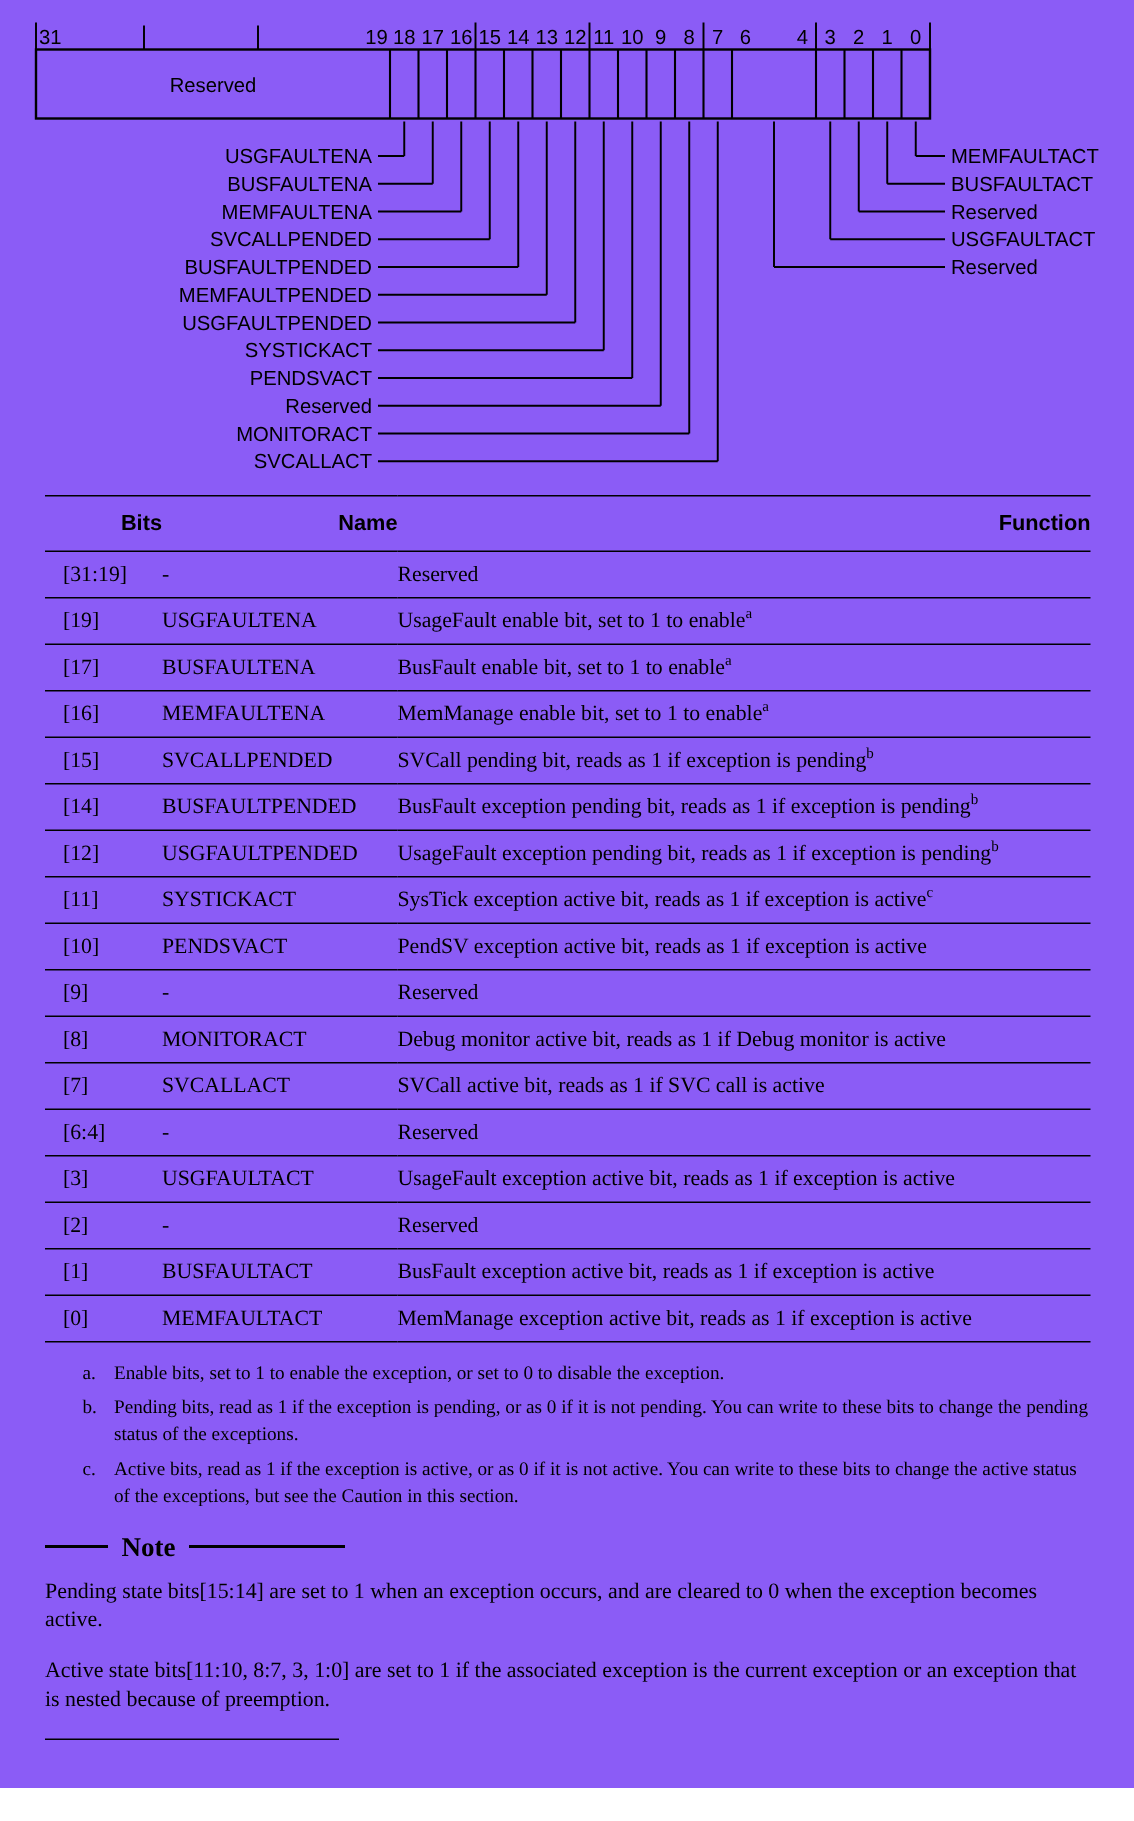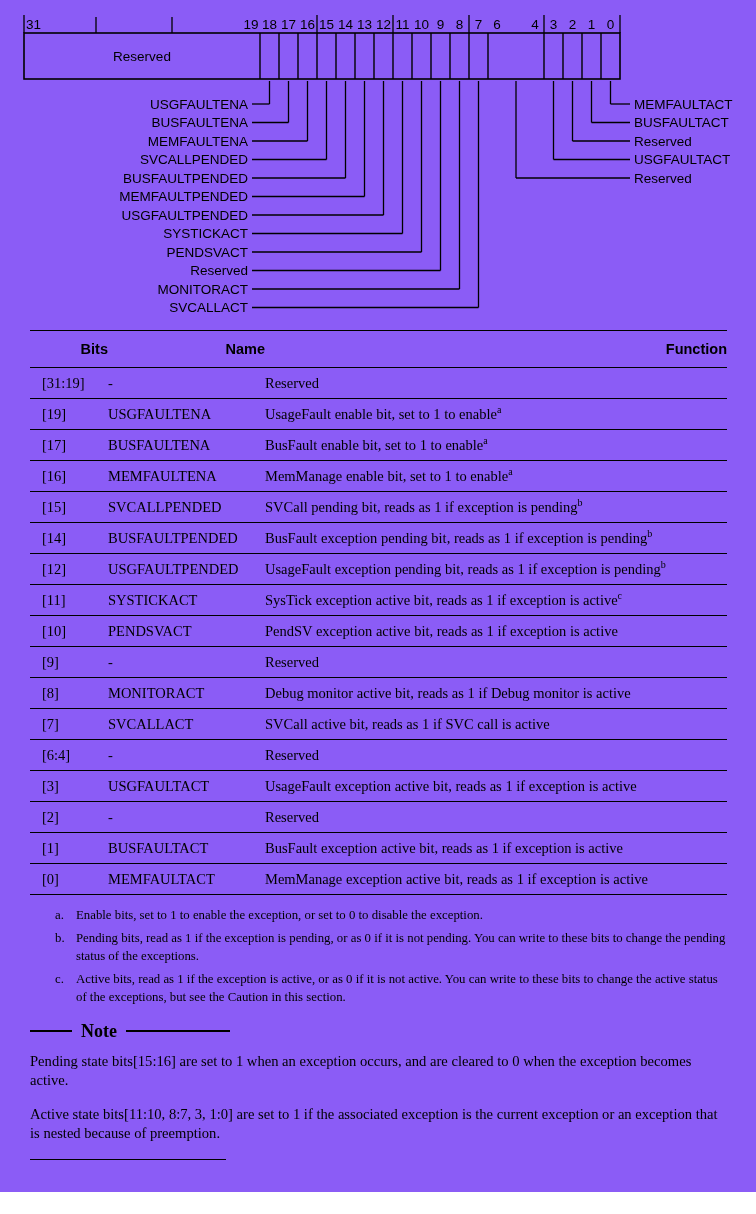--- a/index.html
+++ b/index.html
@@ -281,19 +281,19 @@
       </div>
     </div>
 
   <div class="note">
     <div class="note-heading">
       <span class="hrule rule-short"></span>
       <span class="nh-label">Note</span>
       <span class="hrule rule-mid"></span>
     </div>
     <div id="note-paragraphs">
-        <p>Pending state bits[15:16] are set to 1 when an exception occurs, and are cleared to 0 when the exception becomes active.</p>
+        <p>Pending state bits[15:14] are set to 1 when an exception occurs, and are cleared to 0 when the exception becomes active.</p>
         <p>Active state bits[11:10, 8:7, 3, 1:0] are set to 1 if the associated exception is the current exception or an exception that is nested because of preemption.</p>
       </div>
     <div class="hrule note-end-rule"></div>
   </div>
 
 </div>
 
 </body></html>

